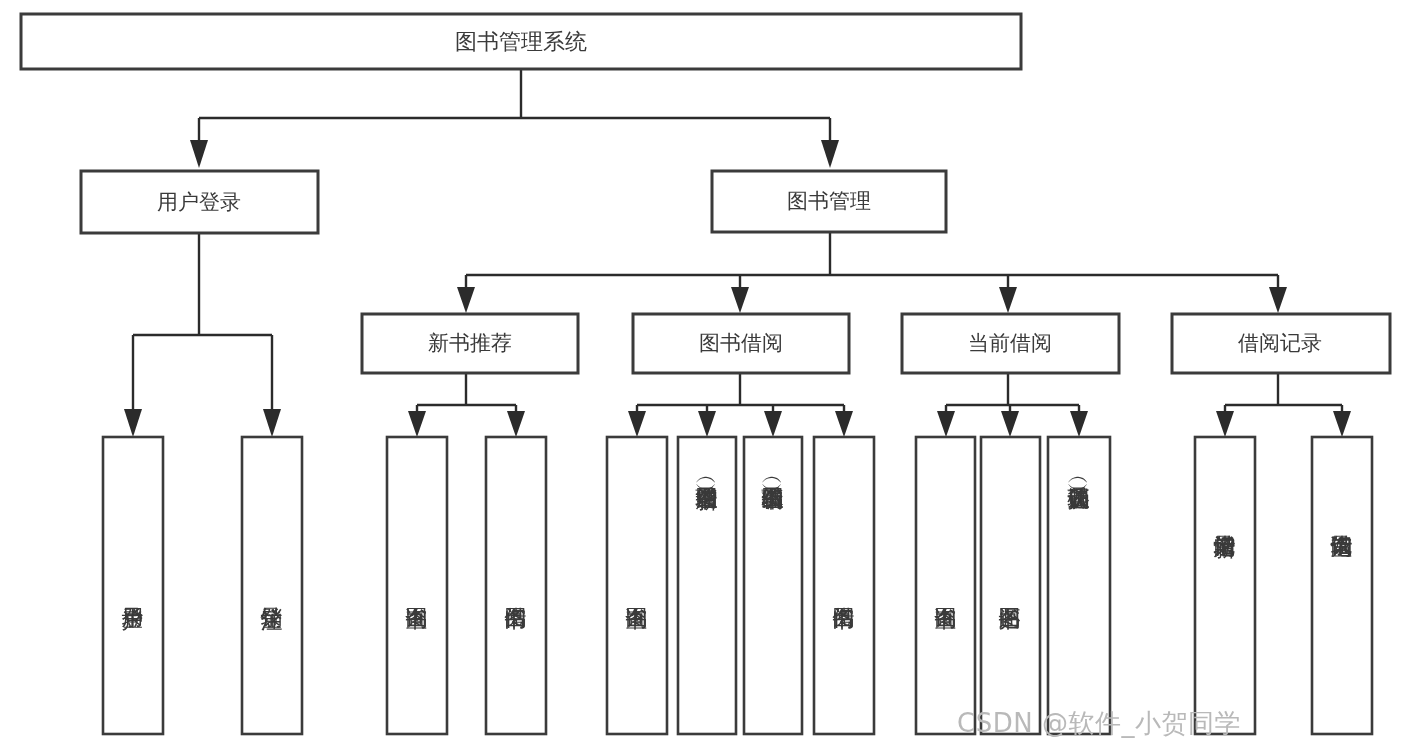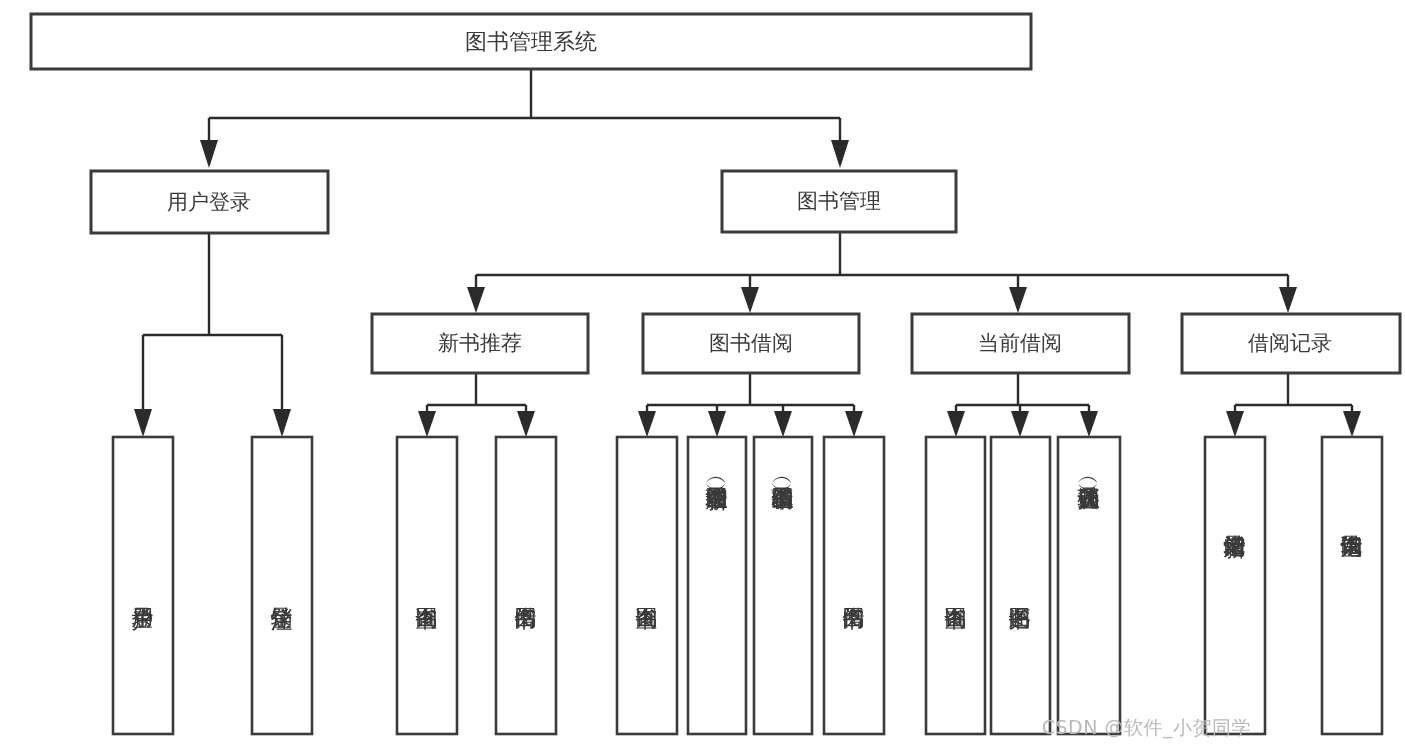--- a/index.html
+++ b/index.html
@@ -12,21 +12,20 @@
     height: 747px;
     font-family: "DejaVu Sans", "Liberation Sans", sans-serif;
     overflow: hidden;
     position: relative;
   }
   #diagram-root {
     position: absolute;
     left: 0; top: 0;
     width: 1249px;
     height: 747px;
-    padding-left: 10px;
   }
   svg.flow {
     display: block;
     width: 1405px;
     height: 747px;
   }
   .node-box {
     fill: #ffffff;
     stroke: #3b3b3b;
     stroke-width: 3;
@@ -58,21 +57,21 @@
     font-family: "DejaVu Sans", "Liberation Sans", sans-serif;
     fill: #3a3a3a;
     font-size: 22px;
     text-anchor: middle;
   }
   .watermark {
     position: absolute;
     right: 8px;
     bottom: 6px;
     font-family: "DejaVu Sans", "Liberation Sans", sans-serif;
-    font-size: 19px;
+    font-size: 26px;
     color: #b9b9b9;
     letter-spacing: 0.5px;
     white-space: nowrap;
     pointer-events: none;
   }
 </style>
 </head>
 <body>
 
 <div id="diagram-root">

